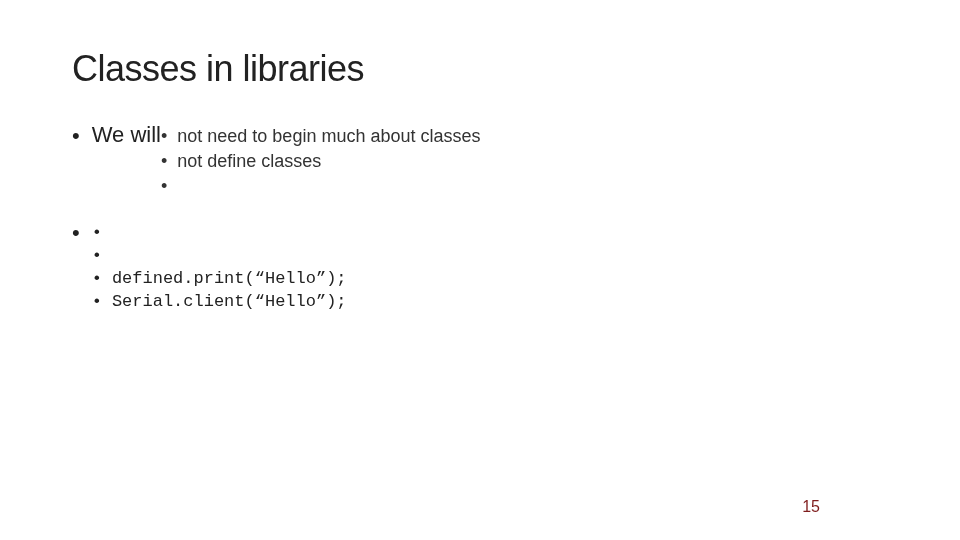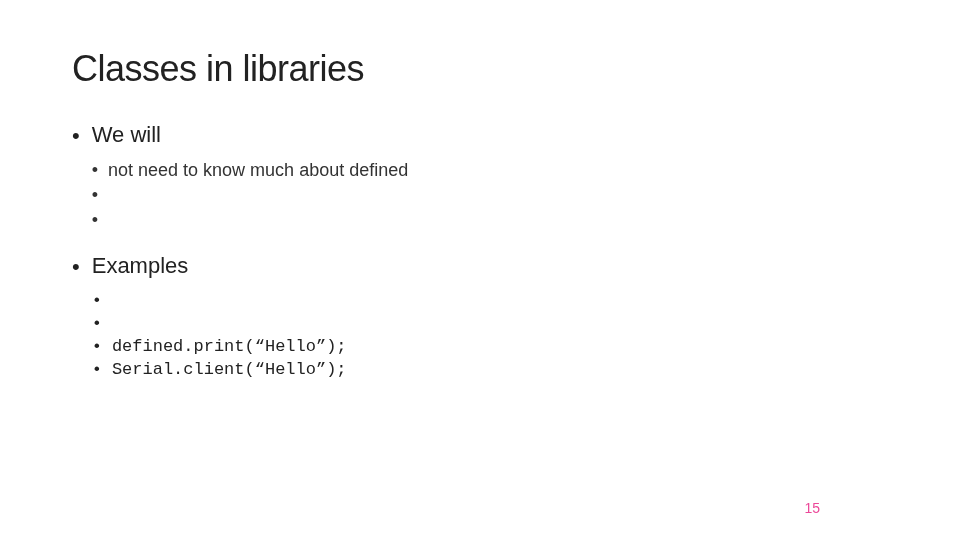--- a/index.html
+++ b/index.html
@@ -48,22 +48,21 @@
 
     .bullet-list > li > .bullet-dot {
       margin-right: 12px;
       font-size: 22px;
       line-height: 1.3;
       flex-shrink: 0;
     }
 
     .bullet-list > li > .bullet-content {
       display: flex;
-      flex-direction: column;
-      gap: 8px;
+      flex-direction: row;
     }
 
     .sub-list {
       list-style: none;
       padding: 0;
       margin-top: 4px;
     }
 
     .sub-list li {
       font-size: 18px;
@@ -81,55 +80,55 @@
     .sub-list li.code-item {
       font-family: 'Courier New', Courier, monospace;
       font-size: 17px;
       color: #222222;
     }
 
     .page-number {
       position: absolute;
       bottom: 24px;
       right: 48px;
-      font-size: 14px;
-      color: #ec4899;
+      font-size: 16px;
+      color: #7f1d1d;
     }
   </style>
 </head>
 <body>
 
 <div class="slide">
   <h1 class="slide-title">Classes in libraries</h1>
 
   <ul class="bullet-list">
 
     <li>
       <span class="bullet-dot">•</span>
       <div class="bullet-content">
         <span>We will</span>
         <ul class="sub-list">
           <li>
             <span class="sub-dot">•</span>
-            <span>not need to know much about defined</span>
+            <span>not need to begin much about classes</span>
           </li>
           <li>
             <span class="sub-dot">•</span>
+            <span>not define classes</span>
           </li>
           <li>
             <span class="sub-dot">•</span>
           </li>
         </ul>
       </div>
     </li>
 
     <li>
       <span class="bullet-dot">•</span>
       <div class="bullet-content">
-        <span>Examples</span>
         <ul class="sub-list">
           <li class="code-item">
             <span class="sub-dot">•</span>
           </li>
           <li class="code-item">
             <span class="sub-dot">•</span>
           </li>
           <li class="code-item">
             <span class="sub-dot">•</span>
             <span>defined.print(“Hello”);</span>

